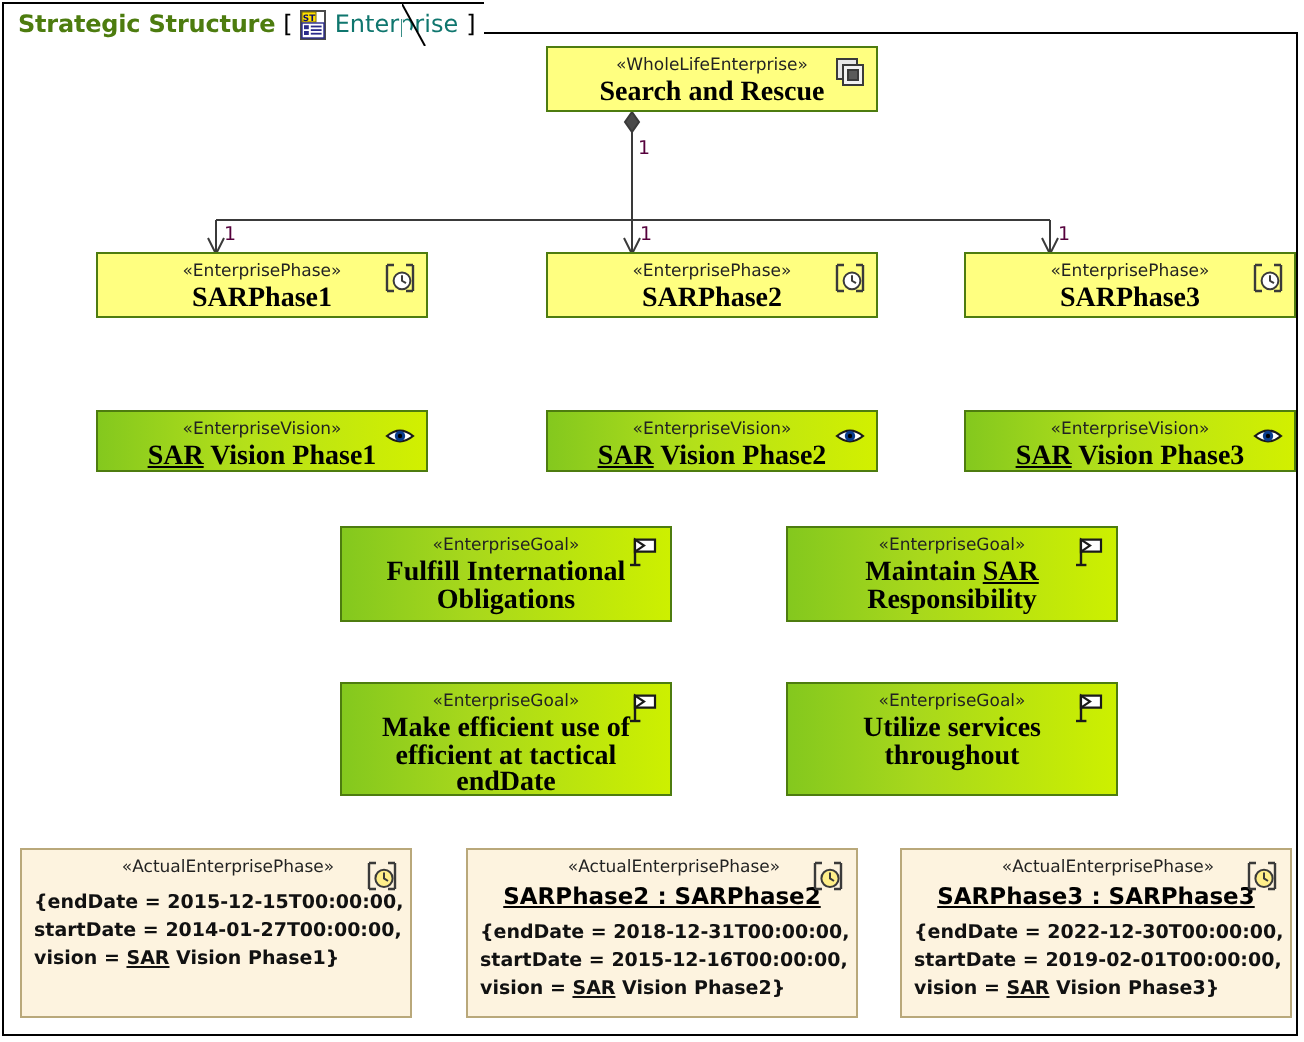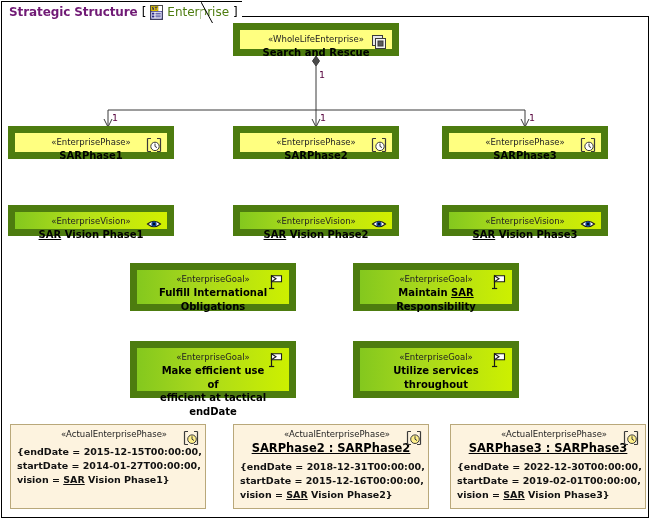--- a/index.html
+++ b/index.html
@@ -51,30 +51,30 @@
   }
   .title-tab-inner {
     display: flex;
     align-items: center;
     gap: 4px;
     white-space: nowrap;
   }
   .title-text {
     font-size: 12px;
     font-weight: bold;
-    color: #701a75;
+    color: #4d7c0f;
     letter-spacing: -0.1px;
   }
   .title-bracket {
     font-size: 12px;
     color: #000000;
   }
   .title-ctx {
     font-size: 12px;
-    color: #4d7c0f;
+    color: #0f766e;
   }
   
   .tab-bevel {
     position: absolute;
     left: 201px;
     top: 1px;
     width: 12px;
     height: 22px;
     z-index: 6;
   }
@@ -85,43 +85,45 @@
     width: 13px;
     height: 15px;
     display: inline-block;
     vertical-align: middle;
   }
 
   
   .node {
     position: absolute;
     box-sizing: border-box;
-    border: 7px solid #4d7c0f;
+    border: 1px solid #4d7c0f;
     display: flex;
     flex-direction: column;
     align-items: center;
     justify-content: flex-start;
     z-index: 3;
+    margin-left: 40px;
   }
   .node .stereo {
     font-size: 8.5px;
     color: #222222;
     line-height: 12px;
     margin-top: 3px;
     text-align: center;
     white-space: nowrap;
   }
   .node .nm {
-    font-size: 10px;
+    font-size: 14px;
     font-weight: bold;
     color: #000000;
     text-align: center;
     line-height: 13.5px;
     margin-top: 1px;
     padding: 0 18px;
+    font-family: Liberation Serif, serif;
   }
   .node .node-icon {
     position: absolute;
     right: 5px;
     top: 4px;
     width: 16px;
     height: 16px;
   }
 
   .enterprise {

